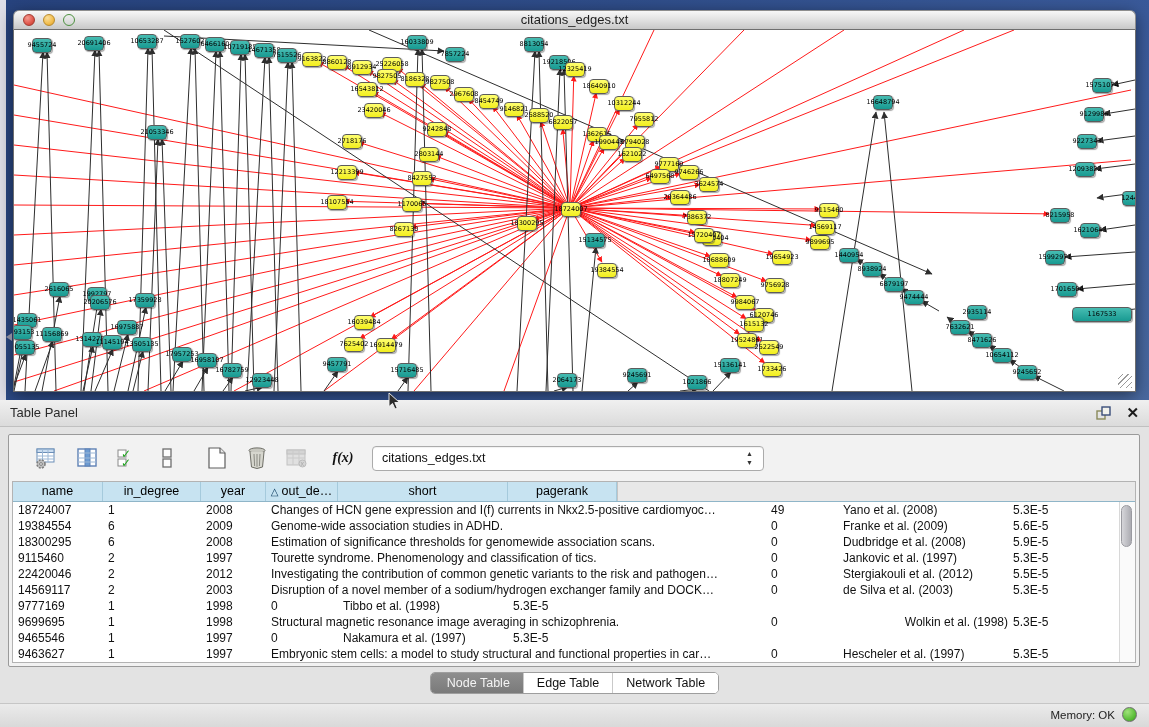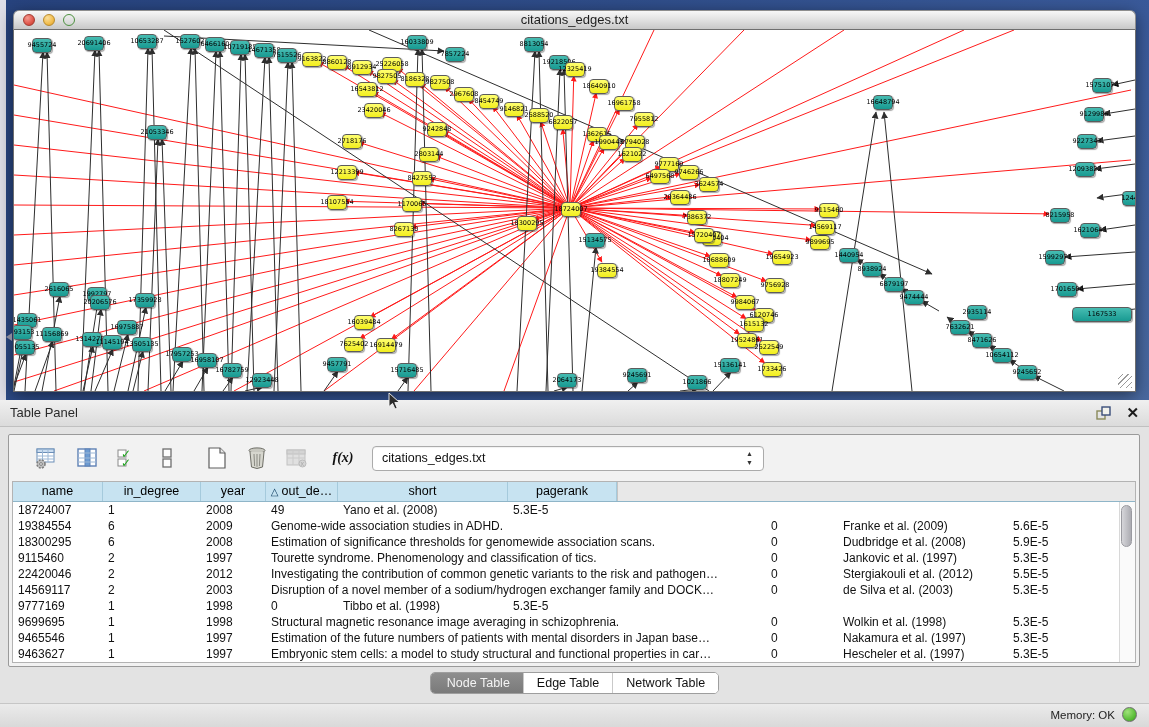--- a/index.html
+++ b/index.html
@@ -467,21 +467,21 @@
         <div class="nd y" style="left: 539px; top: 84.5px;">
           <span>6822057</span>
         </div>
         <div class="nd y" style="left: 551px; top: 31.5px;">
           <span>12325419</span>
         </div>
         <div class="nd y" style="left: 575px; top: 48.5px;">
           <span>18640910</span>
         </div>
         <div class="nd y" style="left: 600px; top: 65.5px;">
-          <span>16961758</span>
+          <span>10312244</span>
         </div>
         <div class="nd y" style="left: 620px; top: 81.5px;">
           <span>7955812</span>
         </div>
         <div class="nd y" style="left: 573px; top: 96.5px;">
           <span>1362615</span>
         </div>
         <div class="nd y" style="left: 585px; top: 104.5px;">
           <span>1990448</span>
         </div>
@@ -701,20 +701,21 @@
         <div class="th" style="width: 72px;"><span class="sort">△</span>out_de…</div>
         <div class="th" style="width: 170px;">short</div>
         <div class="th" style="width: 109px;">pagerank</div>
         <div class="thcorner"></div>
       </div>
     <div id="tbody">
         <div class="tr">
           <div class="td" style="width: 90px;">18724007</div>
           <div class="td" style="width: 98px;">1</div>
           <div class="td" style="width: 65px;">2008</div>
+          <div class="td" style="width: 500px;">Changes of HCN gene expression and I(f) currents in Nkx2.5-positive cardiomyoc…</div>
           <div class="td" style="width: 72px;">49</div>
           <div class="td" style="width: 170px;">Yano et al. (2008)</div>
           <div class="td" style="width: 109px;">5.3E-5</div>
         </div>
         <div class="tr">
           <div class="td" style="width: 90px;">19384554</div>
           <div class="td" style="width: 98px;">6</div>
           <div class="td" style="width: 65px;">2009</div>
           <div class="td" style="width: 500px;">Genome-wide association studies in ADHD.</div>
           <div class="td" style="width: 72px;">0</div>
@@ -764,28 +765,27 @@
           <div class="td" style="width: 72px;">0</div>
           <div class="td" style="width: 170px;">Tibbo et al. (1998)</div>
           <div class="td" style="width: 109px;">5.3E-5</div>
         </div>
         <div class="tr">
           <div class="td" style="width: 90px;">9699695</div>
           <div class="td" style="width: 98px;">1</div>
           <div class="td" style="width: 65px;">1998</div>
           <div class="td" style="width: 500px;">Structural magnetic resonance image averaging in schizophrenia.</div>
           <div class="td" style="width: 72px;">0</div>
-          <div class="td" style="width: 170px;">Wolkin et al. (1998)</div>
+          <div class="td" style="width: 170px; text-align: right;">Wolkin et al. (1998)</div>
           <div class="td" style="width: 109px;">5.3E-5</div>
         </div>
         <div class="tr">
           <div class="td" style="width: 90px;">9465546</div>
           <div class="td" style="width: 98px;">1</div>
           <div class="td" style="width: 65px;">1997</div>
-          <div class="td" style="width: 500px;">Estimation of the future numbers of patients with mental disorders in Japan base…</div>
           <div class="td" style="width: 72px;">0</div>
           <div class="td" style="width: 170px;">Nakamura et al. (1997)</div>
           <div class="td" style="width: 109px;">5.3E-5</div>
         </div>
         <div class="tr">
           <div class="td" style="width: 90px;">9463627</div>
           <div class="td" style="width: 98px;">1</div>
           <div class="td" style="width: 65px;">1997</div>
           <div class="td" style="width: 500px;">Embryonic stem cells: a model to study structural and functional properties in car…</div>
           <div class="td" style="width: 72px;">0</div>

